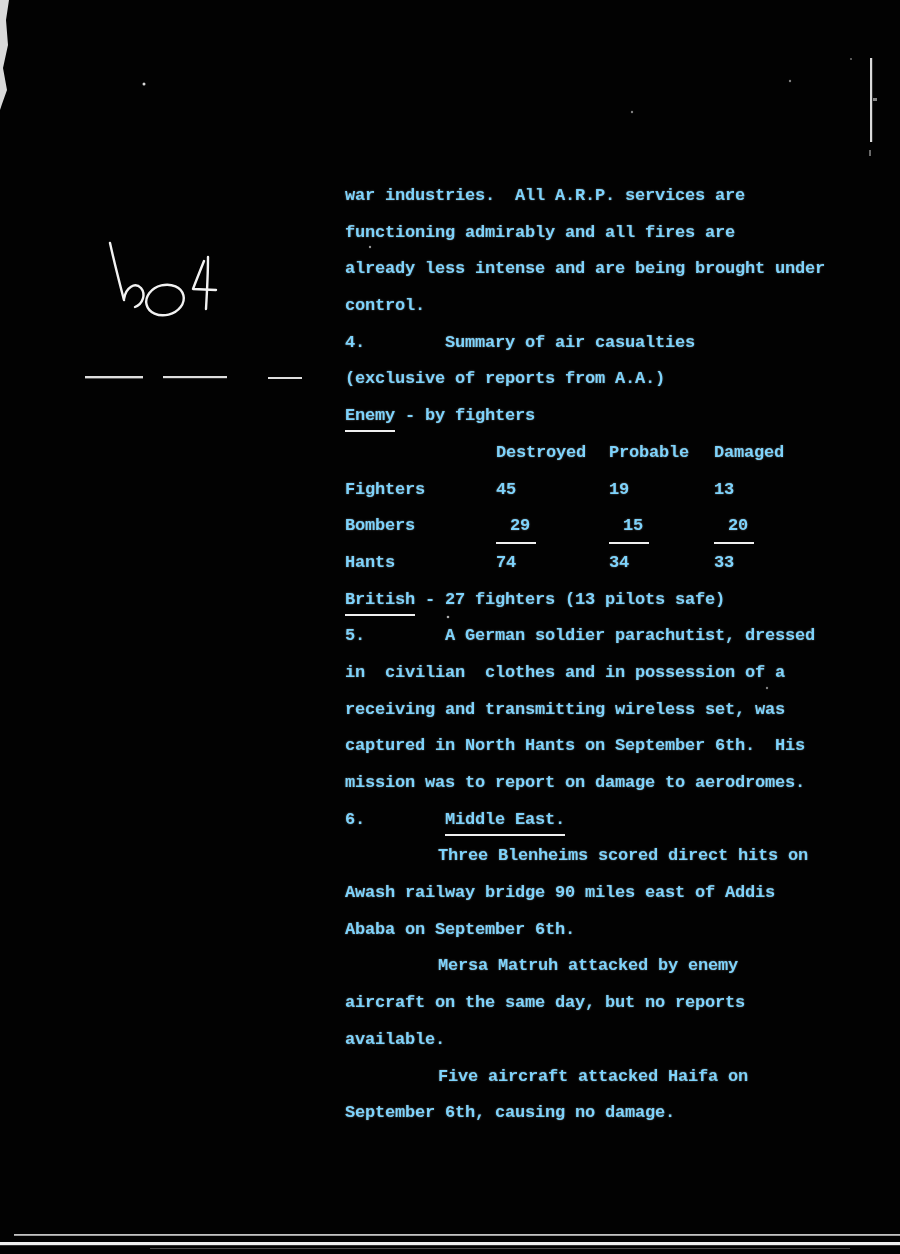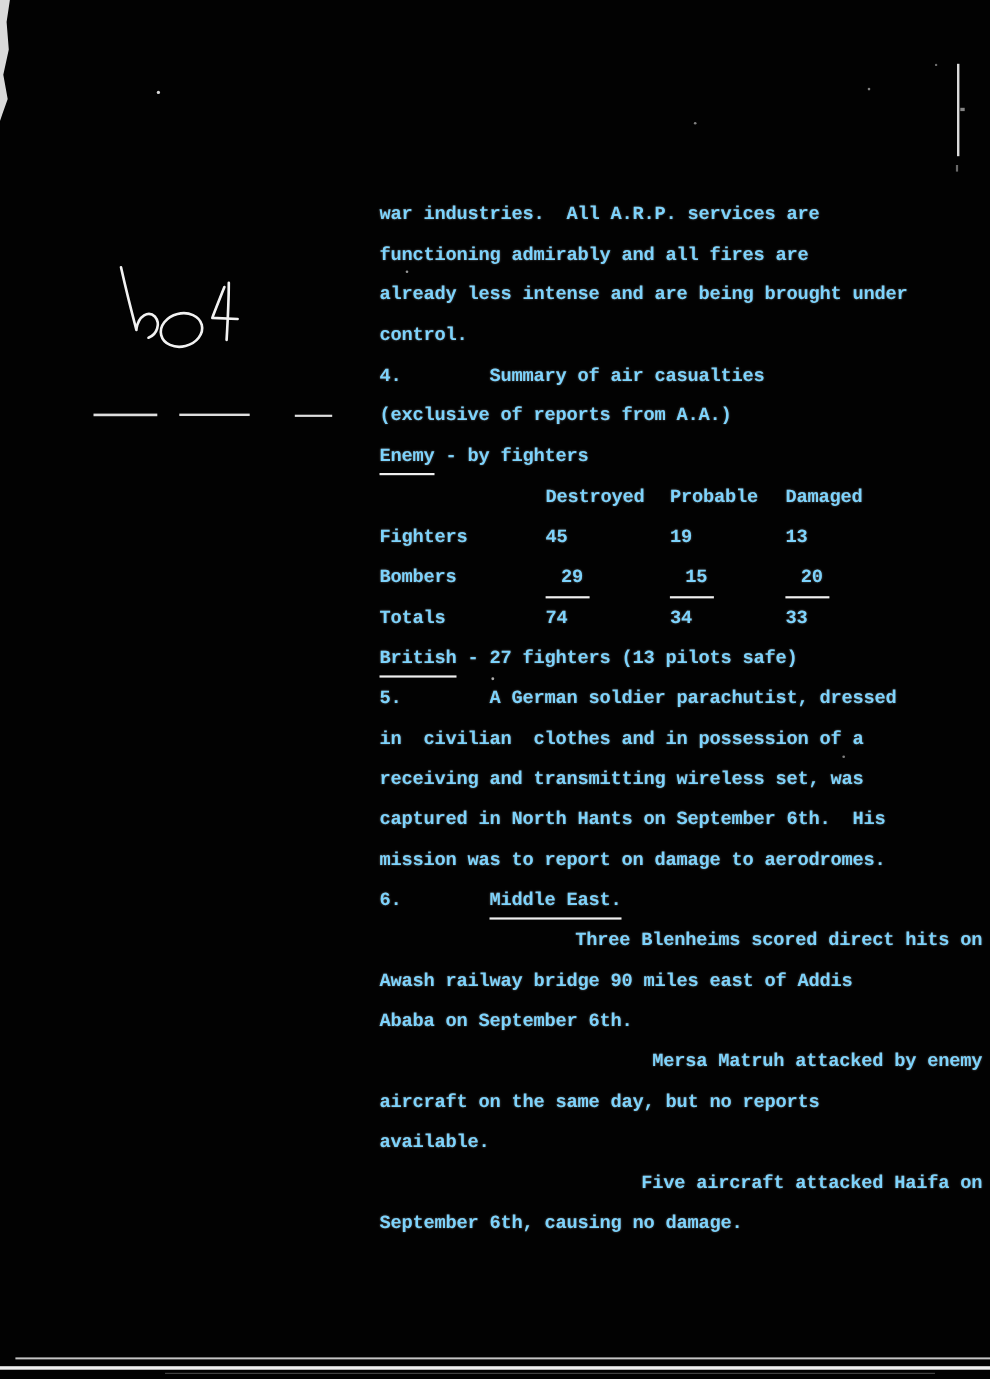--- a/index.html
+++ b/index.html
@@ -7,21 +7,21 @@
     position:relative;width:900px;height:1254px;background:#020202;
     overflow:hidden;font-family:"Liberation Mono","DejaVu Sans Mono",monospace;
   }
   .doc{
     position:absolute;left:345px;top:178px;width:548px;
     color:#7dd3fc;font-size:17px;font-weight:bold;letter-spacing:-0.2px;
     text-shadow:0 0 2px rgba(235,235,235,.45);
   }
   .line{height:36.7px;line-height:36.7px;white-space:pre;}
   .num{display:inline-block;width:100px;}
-  .indent{padding-left:93px;text-align:right;}
+  .indent{padding-left:93px;}
   .catch{padding-left:352px;}
   .ul{border-bottom:2px solid #efefef;padding-bottom:5px;}
   .trow{display:flex;}
   .tl{display:inline-block;width:151px;}
   .tc{display:inline-block;width:94px;text-align:left;}
   .gA{display:inline-block;width:19px;}
   .gB{display:inline-block;width:11px;}
   .sum{display:inline-block;line-height:30px;border-bottom:2px solid #efefef;padding:0 6px 1px 14px;}
   svg.artifacts{position:absolute;left:0;top:0;pointer-events:none;}
 </style>
@@ -75,21 +75,21 @@
       <div class="line">war industries.  All A.R.P. services are</div>
       <div class="line">functioning admirably and all fires are</div>
       <div class="line">already less intense and are being brought under</div>
       <div class="line">control.</div>
       <div class="line"><span class="num">4.</span><span>Summary of air casualties</span></div>
       <div class="line">(exclusive of reports from A.A.)</div>
       <div class="line"><span class="ul">Enemy</span><span> - by fighters</span></div>
       <div class="line trow"><span class="tl"></span><span class="tc">Destroyed</span><span class="gA"></span><span class="tc">Probable</span><span class="gB"></span><span class="tc">Damaged</span></div>
       <div class="line trow"><span class="tl">Fighters</span><span class="tc"><span>45</span></span><span class="gA"></span><span class="tc"><span>19</span></span><span class="gB"></span><span class="tc"><span>13</span></span></div>
       <div class="line trow"><span class="tl">Bombers</span><span class="tc"><span class="sum">29</span></span><span class="gA"></span><span class="tc"><span class="sum">15</span></span><span class="gB"></span><span class="tc"><span class="sum">20</span></span></div>
-      <div class="line trow"><span class="tl">Totals</span><span class="tc"><span>74</span></span><span class="gA"></span><span class="tc"><span>34</span></span><span class="gB"></span><span class="tc"><span>33</span></span></div>
+      <div class="line trow"><span class="tl">Hants</span><span class="tc"><span>74</span></span><span class="gA"></span><span class="tc"><span>34</span></span><span class="gB"></span><span class="tc"><span>33</span></span></div>
       <div class="line"><span class="ul">British</span><span> - 27 fighters (13 pilots safe)</span></div>
       <div class="line"><span class="num">5.</span><span>A German soldier parachutist, dressed</span></div>
       <div class="line">in  civilian  clothes and in possession of a</div>
       <div class="line">receiving and transmitting wireless set, was</div>
       <div class="line">captured in North Hants on September 6th.  His</div>
       <div class="line">mission was to report on damage to aerodromes.</div>
       <div class="line"><span class="num">6.</span><span class="ul">Middle East.</span></div>
       <div class="line indent">Three Blenheims scored direct hits on</div>
       <div class="line">Awash railway bridge 90 miles east of Addis</div>
       <div class="line">Ababa on September 6th.</div>

